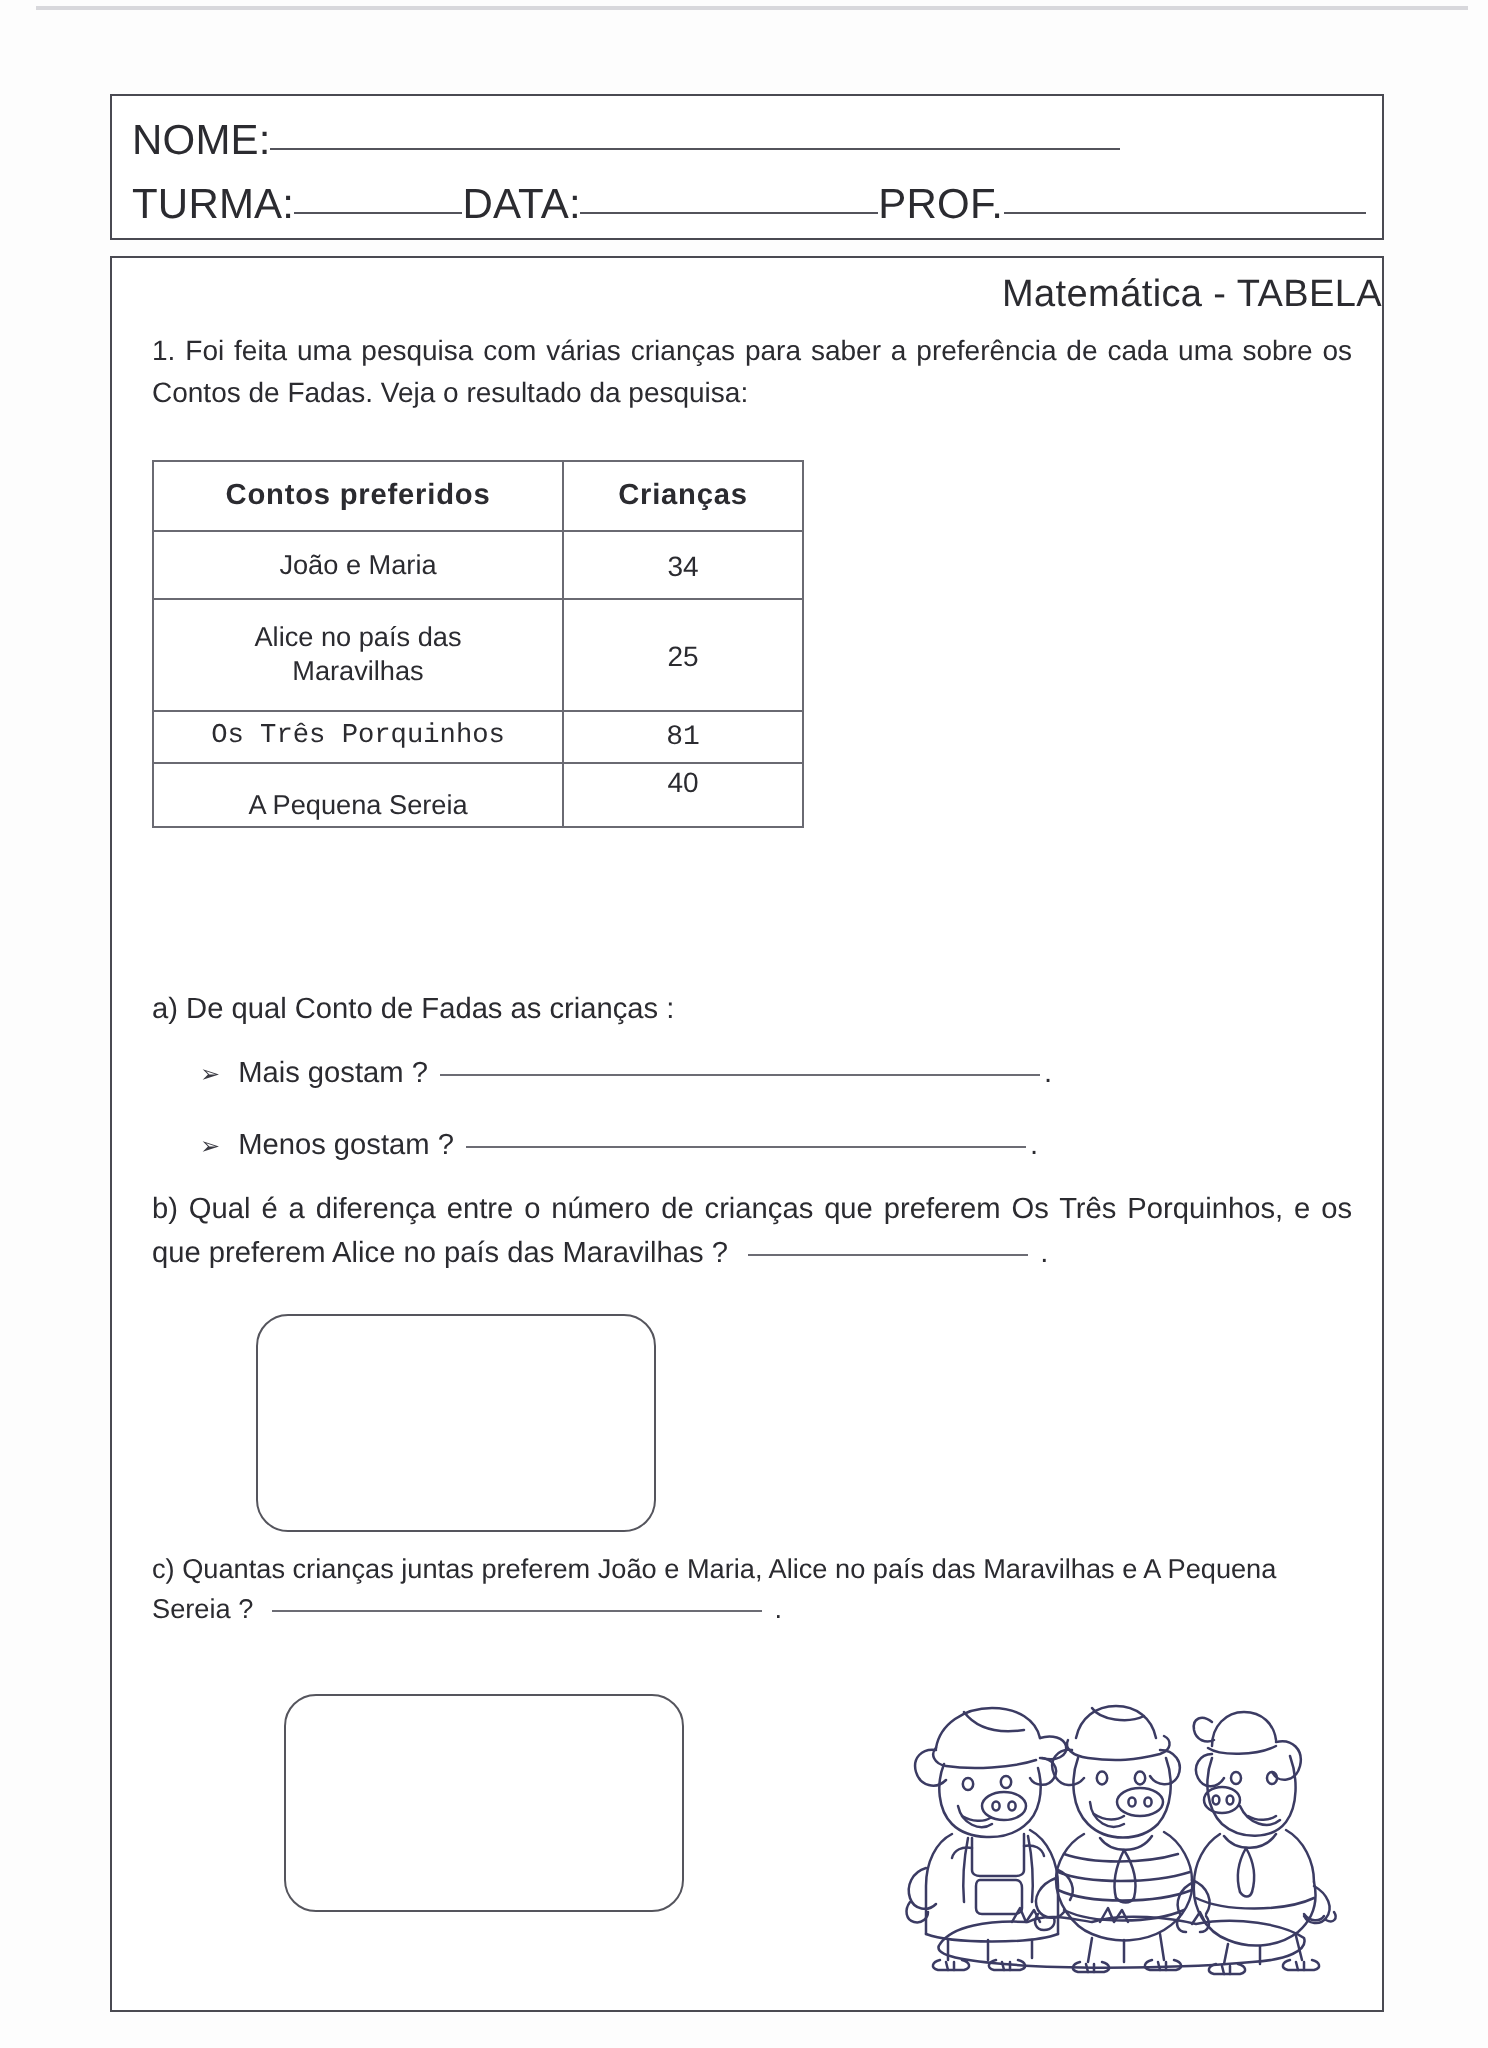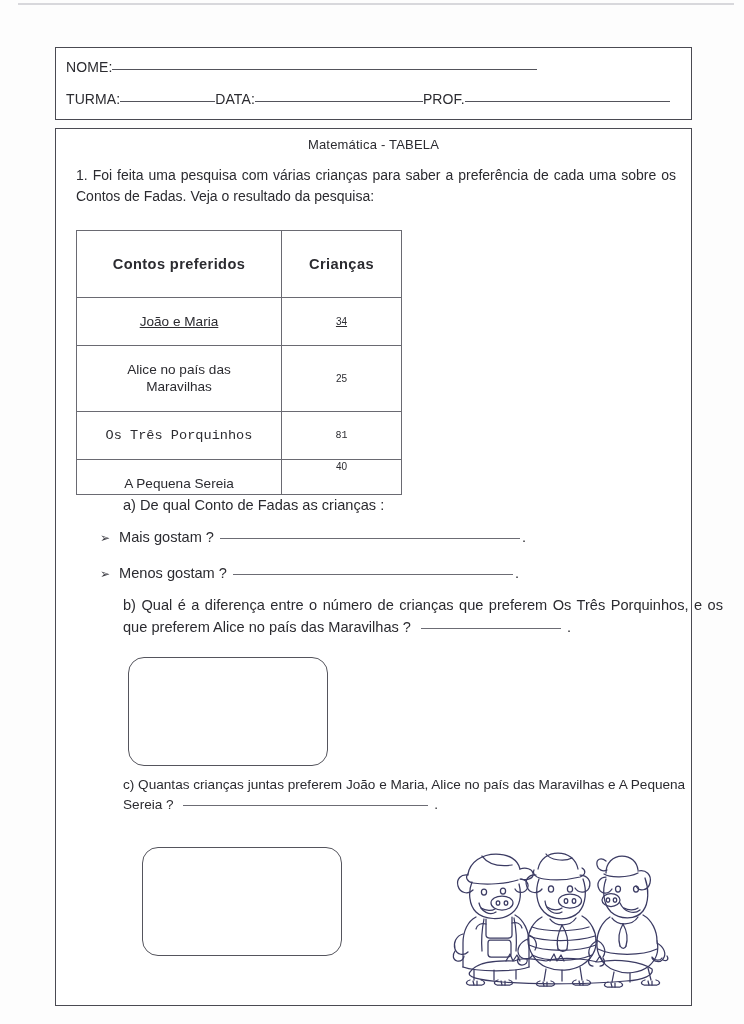--- a/index.html
+++ b/index.html
@@ -32,21 +32,21 @@
     border: 1.6px solid #4a4a52;
     box-sizing: border-box;
     background: #fff;
   }
   .hdr-row {
     position: absolute;
     left: 10px;
     right: 8px;
     display: flex;
     align-items: baseline;
-    font-size: 14px;
+    font-size: 21px;
     letter-spacing: .1px;
   }
   .hdr-row.r1 { top: 11px; }
   .hdr-row.r2 { top: 43px; }
   .hdr-label { white-space: pre; }
   .rule {
     border-bottom: 1.4px solid #53535b;
     position: relative;
     top: -2px;
   }
@@ -65,22 +65,22 @@
     border: 1.6px solid #4a4a52;
     box-sizing: border-box;
     background: #fff;
   }
 
   .doc-title {
     position: absolute;
     top: 8px;
     left: 0;
     width: 100%;
-    text-align: center;
-    font-size: 13px;
+    text-align: right;
+    font-size: 19px;
     letter-spacing: .2px;
   }
 
   .q-intro {
     position: absolute;
     top: 36px;
     left: 20px;
     width: 600px;
     font-size: 14px;
     line-height: 1.52;
@@ -95,54 +95,53 @@
     top: 101px;
     width: 325px;
     border-collapse: collapse;
     background: #fff;
     table-layout: fixed;
   }
   .data-table td, .data-table th {
     border: 1.1px solid #6a6a72;
     text-align: center;
     font-size: 14px;
-    padding: 16px;
+    padding: 0;
   }
   .data-table th {
     font-weight: bold;
     font-size: 14.6px;
     height: 34px;
     letter-spacing: .4px;
   }
   .col-story  { width: 205px; }
   .col-count  { width: 120px; }
 
   .data-table td.story { font-size: 13.6px; }
-  .data-table td.count { font-size: 10px; }
-
-  .r-h34 { height: 34px; text-decoration: underline; }
+  .data-table td.count { font-size: 14px; }
+
+  .r-h34 { height: 34px; }
   .r-h47 { height: 47px; }
   .r-h56 { height: 56px; }
   .r-h26 { height: 26px; font-family: Liberation Mono, monospace; }
   .r-h32 { height: 32px; }
 
   
   td.count-top   { vertical-align: top;    padding-top: 1px; }
   td.story-bot   { vertical-align: bottom; padding-bottom: 3px; }
 
   .two-line { line-height: 1.22; }
 
   
   .q {
     position: absolute;
     left: 20px;
     width: 600px;
     font-size: 14.6px;
     line-height: 1.5;
-    margin-left: 47px;
   }
   .q-a      { top: 366px; }
   .q-b      { top: 466px; text-align: justify; }
   .q-c      { top: 646px; font-size: 13.6px; }
 
   .bullet-line {
     position: absolute;
     left: 44px;
     display: flex;
     align-items: baseline;

